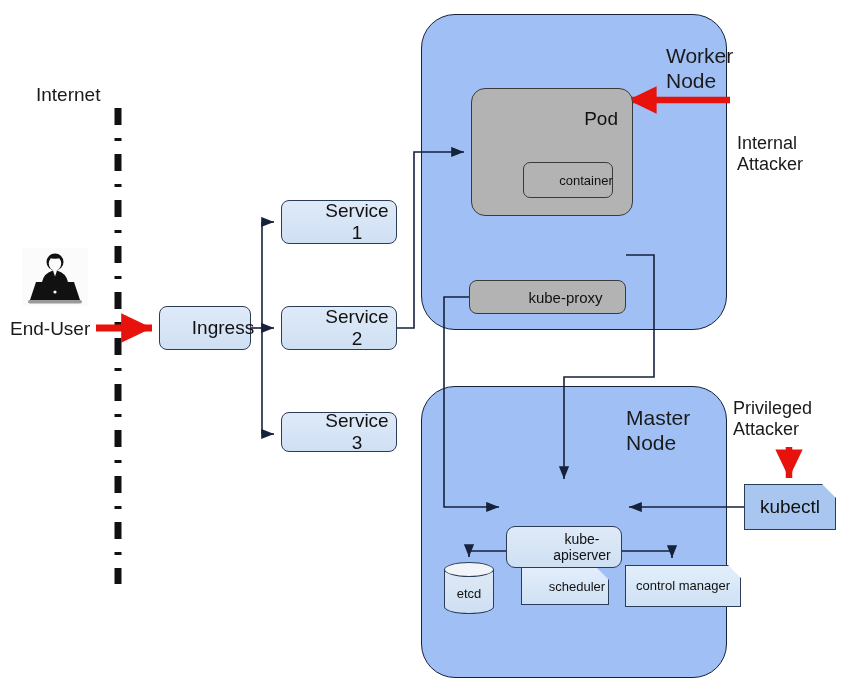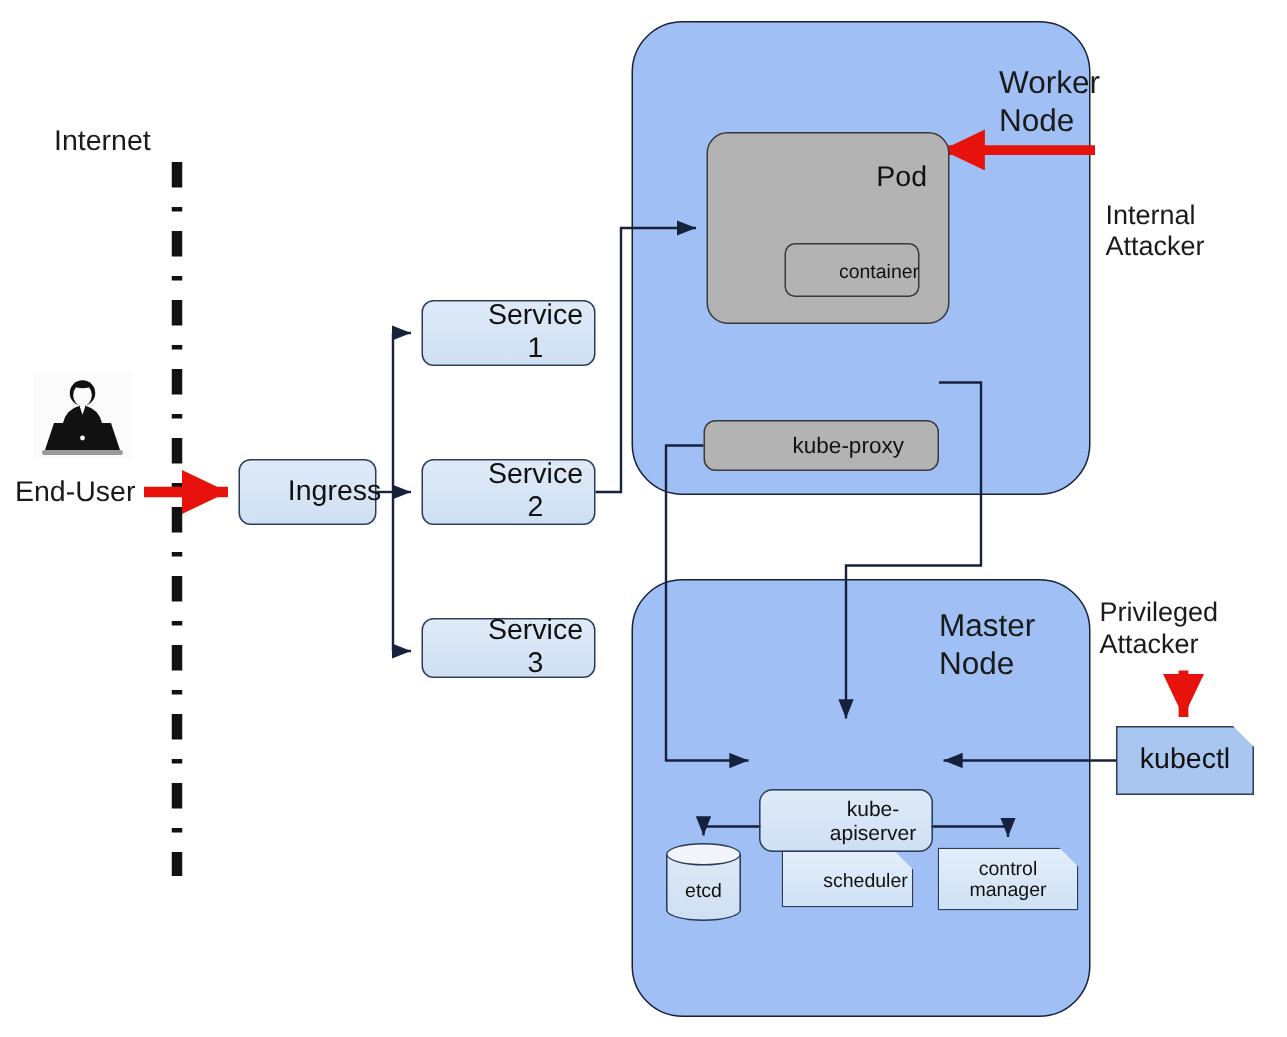--- a/index.html
+++ b/index.html
@@ -100,21 +100,21 @@
     text-align: center;
     color: #111;
     background: linear-gradient(180deg, #e3eefb 0%, #cfe1f4 100%);
     border: 1.3px solid #2a3c57;
     clip-path: polygon(0 0, calc(100% - 13px) 0, 100% 13px, 100% 100%, 0 100%);
   }
   #scheduler {
     left: 521px; top: 567px; width: 88px; height: 38px; font-size: 13px; padding-left: 24px;
   }
   #control-manager {
-    left: 625px; top: 565px; width: 94px; height: 42px; font-size: 13px;
+    left: 625px; top: 565px; width: 116px; height: 42px; font-size: 13px;
     line-height: 1.1;
   }
   #kubectl {
     left: 744px; top: 484px; width: 92px; height: 46px; font-size: 19px;
     background: #a8c6ef;
     clip-path: polygon(0 0, calc(100% - 14px) 0, 100% 14px, 100% 100%, 0 100%);
   }
 
   
   #etcd {

